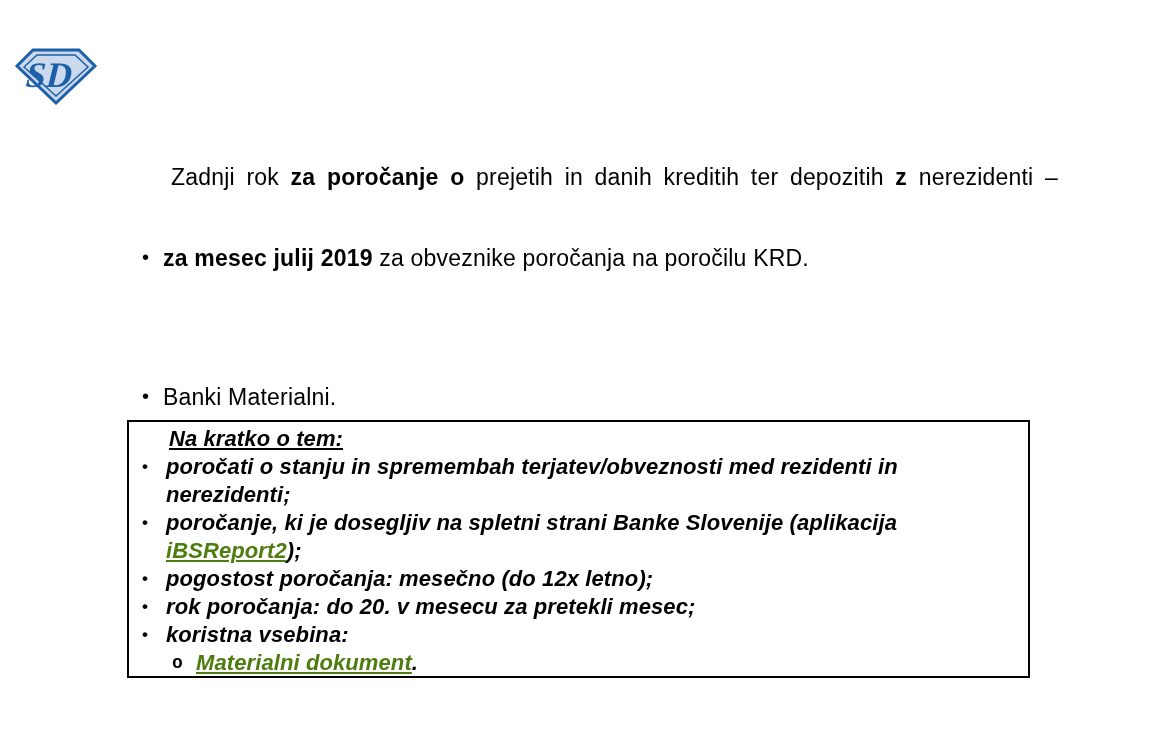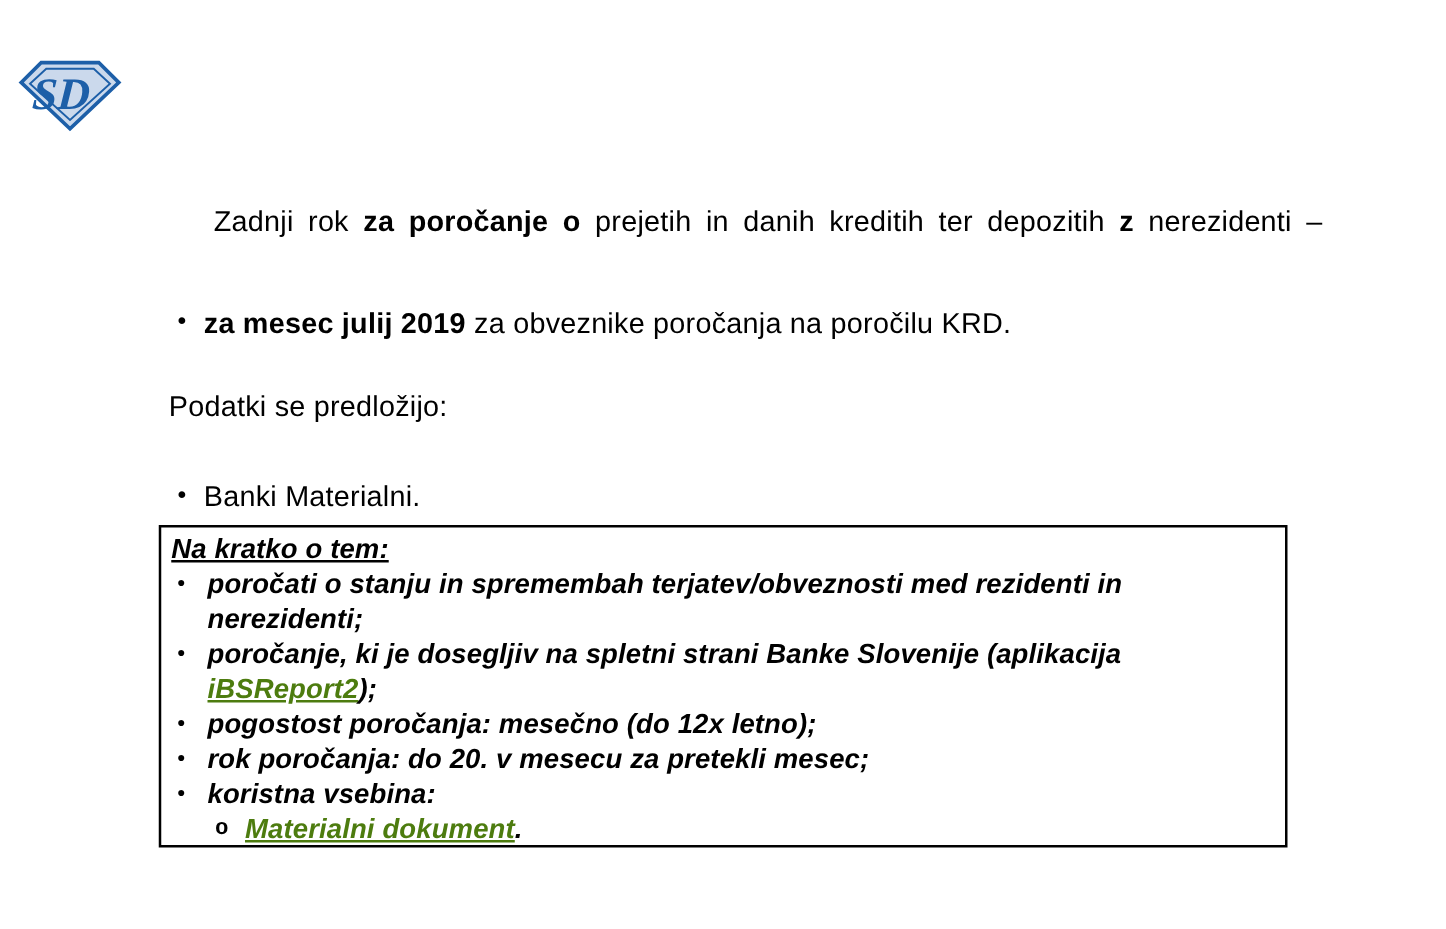--- a/index.html
+++ b/index.html
@@ -19,21 +19,21 @@
   
   .bullet{position:relative;padding-left:28px;}
   .bullet .mk{position:absolute;left:7px;top:-1px;font-size:20px;}
   
   .infobox{
     border:2px solid #000000;
     box-sizing:border-box;
     padding:3px 8px 0 8px;
   }
   .bx{font-size:22px;line-height:28px;font-style:italic;font-weight:bold;letter-spacing:0.1px;}
-  .bx-title{text-decoration:underline;}
+  .bx-title{text-decoration:underline;margin-left:32px;}
   .bx-bullet{position:relative;padding-left:29px;}
   .bx-bullet .mk{position:absolute;left:5px;top:0;font-size:17px;font-style:normal;}
   .bx-sub{position:relative;padding-left:59px;}
   .bx-sub .mk{position:absolute;left:35px;top:0;font-size:18px;font-family:"Liberation Mono",monospace;font-weight:bold;font-style:normal;}
   .link{color:#2121c4;text-decoration:underline;cursor:pointer;}
   a.link{color:#4d7c0f;}
 </style>
 </head>
 <body>
 
@@ -47,21 +47,20 @@
     </svg>
   </div>
 
   <div class="abs mt jl" style="left:135px;top:164px;width:887px;margin-left:36px;"><span>Zadnji rok </span><span class="b">za poročanje o </span><span>prejetih in danih kreditih ter depozitih </span><span class="b">z </span><span>nerezidenti –</span></div>
 
 
   <div class="abs mt bullet" style="left:135px;top:245px;width:900px;">
     <span class="mk">•</span><span class="b">za mesec julij 2019</span><span> za obveznike poročanja na poročilu KRD.</span>
   </div>
 
-  <div class="abs mt" style="left:135px;top:312px;">Podatki se predložijo:</div>
 
   <div class="abs mt bullet" style="left:135px;top:357px;width:500px;">
     <span class="mk">•</span><span>Banki Materialni.</span>
   </div>
 
   <div class="abs infobox" style="left:127px;top:420px;width:903px;height:258px;">
     <div class="bx bx-title">Na kratko o tem:</div>
 
     <div class="bx bx-bullet">
       <span class="mk">•</span>

